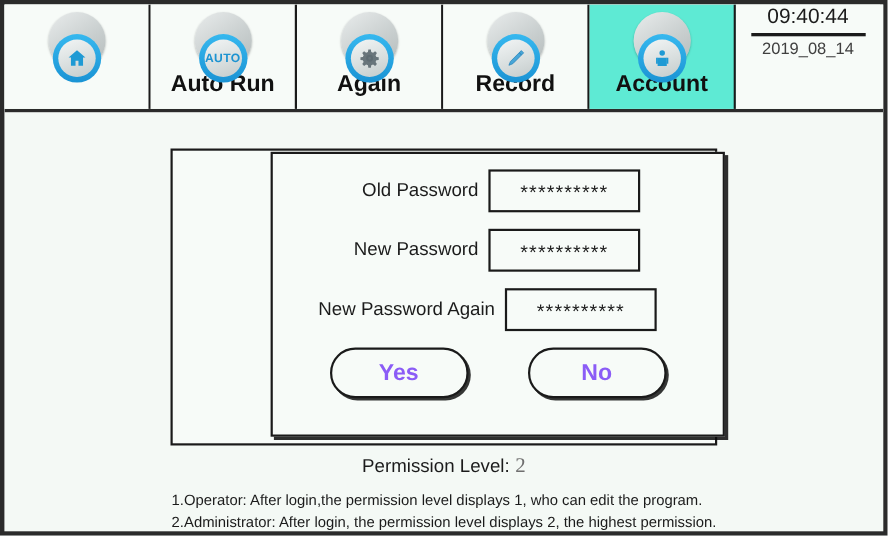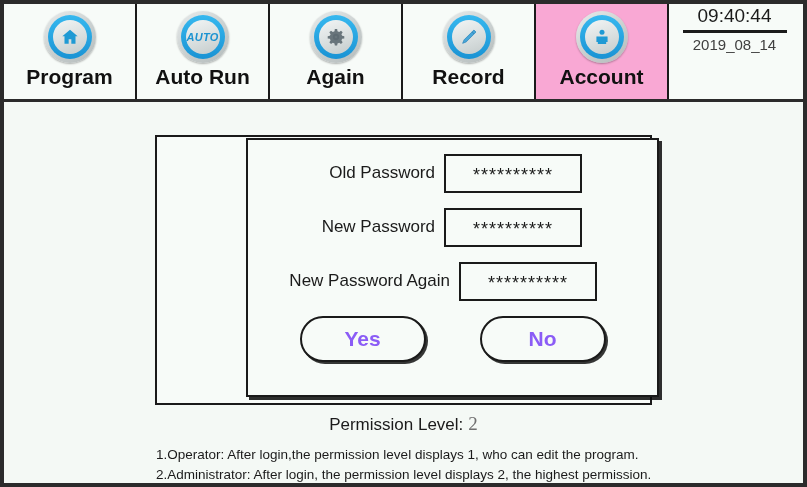--- a/index.html
+++ b/index.html
@@ -39,21 +39,21 @@
     box-sizing: border-box;
     border-right: 2px solid #1a1a1a;
     display: flex;
     flex-direction: column;
     align-items: center;
     justify-content: flex-start;
     background: #f7fbf8;
     padding-top: 7px;
   }
   .nav-tab.active {
-    background: #f9a8d4;
+    background: #5eead4;
   }
   .nav-label {
     font-size: 21px;
     font-weight: bold;
     color: #111111;
     letter-spacing: 0px;
     margin-top: 3px;
     line-height: 1;
   }
 
@@ -65,29 +65,28 @@
     border-radius: 50%;
     background: linear-gradient(145deg, #e9ecec 0%, #c9cfcf 55%, #b3baba 100%);
     box-shadow: 0 1px 2px rgba(0,0,0,0.30);
     display: flex;
     align-items: center;
     justify-content: center;
   }
   .icon-ring {
     position: absolute;
     left: 4px;
-    top: 4px;
+    top: 20px;
     width: 44px;
     height: 44px;
     border-radius: 50%;
     background: linear-gradient(180deg, #36b8ef 0%, #1a93d4 100%);
     display: flex;
     align-items: center;
     justify-content: center;
-    font-style: italic;
   }
   .icon-inner {
     position: absolute;
     left: 5px;
     top: 5px;
     width: 34px;
     height: 34px;
     border-radius: 50%;
     background: linear-gradient(160deg, #f2f5f5 0%, #d7dddd 60%, #c4cbcb 100%);
     display: flex;
@@ -270,21 +269,20 @@
     <div class="nav-tab">
       <div class="icon-circle">
         <div class="icon-ring">
           <div class="icon-inner">
             <svg width="20" height="20" viewBox="0 0 24 24" aria-hidden="true">
               <path d="M12 3.2 2.8 11h2.6v9.2h5.0v-5.4h3.2v5.4h5.0V11h2.6z" fill="#1f9ad4"></path>
             </svg>
           </div>
         </div>
       </div>
-      <div class="nav-label">Program</div>
     </div>
 
     <div class="nav-tab">
       <div class="icon-circle">
         <div class="icon-ring">
           <div class="icon-inner">
             <span class="auto-text">AUTO</span>
           </div>
         </div>
       </div>

